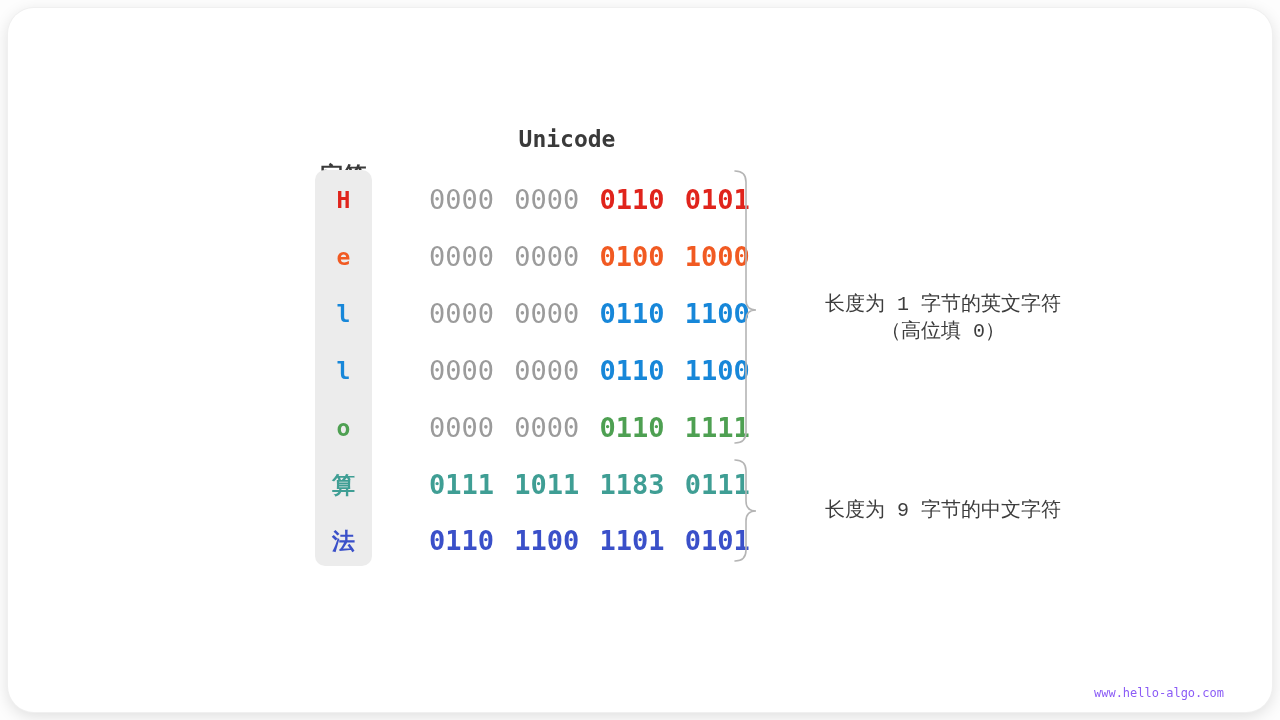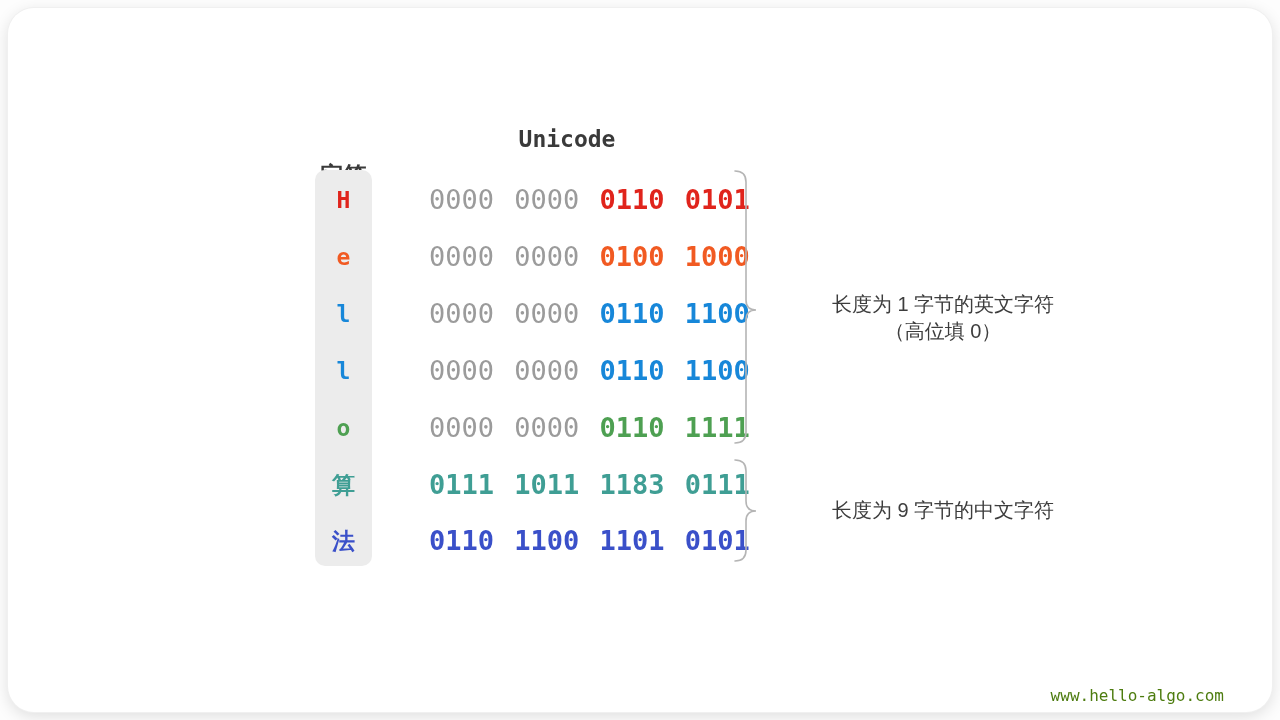--- a/index.html
+++ b/index.html
@@ -31,25 +31,25 @@
     font-family: "DejaVu Sans Mono", monospace; font-size: 27px;
     white-space: pre; word-spacing: 4px;
   }
   .bits .gray { color: #9b9b9b; font-weight: normal; white-space: pre; }
   .bits .colored { font-weight: bold; white-space: pre; }
   .brace { position: absolute; overflow: visible; }
   .brace path { fill: none; stroke: #b5b5b5; stroke-width: 1.6; stroke-linecap: round; }
   .annotation {
     position: absolute; left: 770px; width: 330px; text-align: center;
     font-size: 20px; line-height: 27px; color: #3d3d3d;
-    font-family: Liberation Sans, sans-serif;
+    font-family: Liberation Mono, monospace;
   }
   .watermark {
     position: absolute; right: 48px; top: 678px;
-    font-family: "DejaVu Sans Mono", monospace; font-size: 16px; color: #4d7c0f;
+    font-family: "DejaVu Sans Mono", monospace; font-size: 12px; color: #8b5cf6;
   }
 </style>
 </head>
 <body>
 
 <div class="page">
   <div class="card">
 
     <div class="hdr hdr-char">字符</div>
     <div class="hdr hdr-unicode">Unicode</div>

